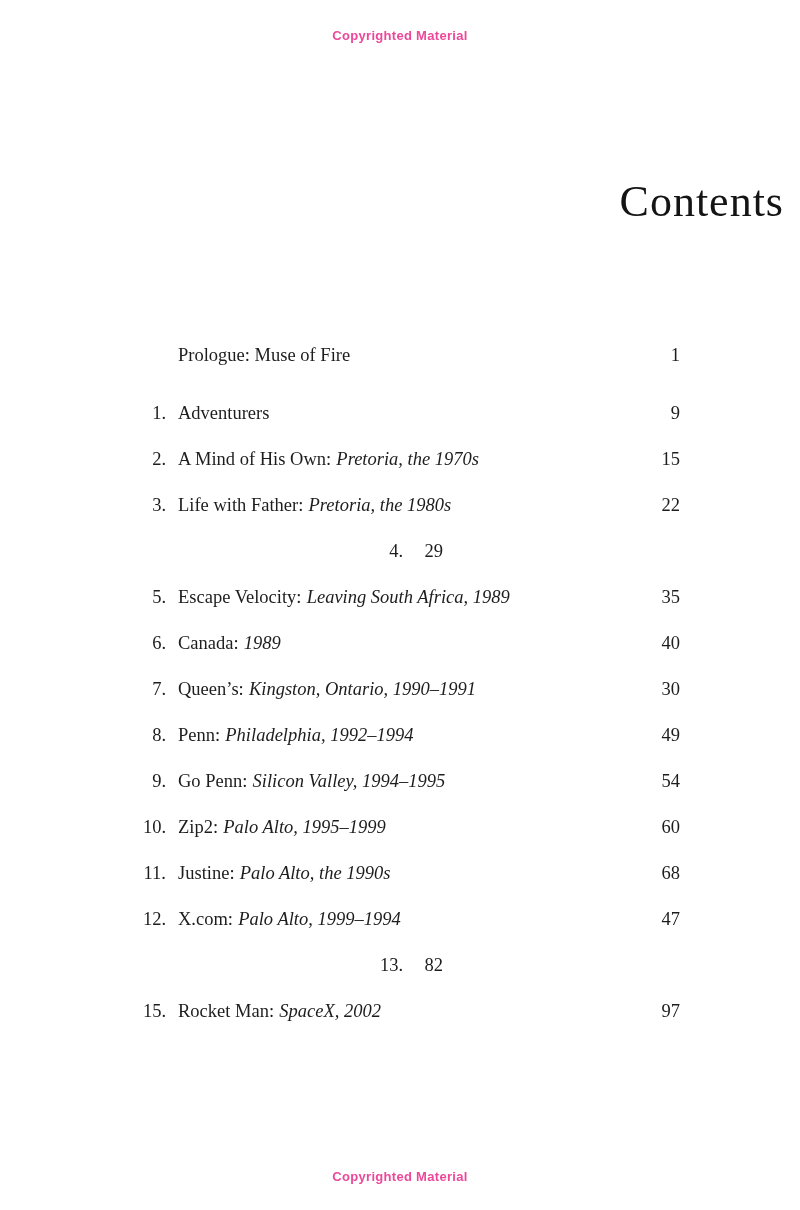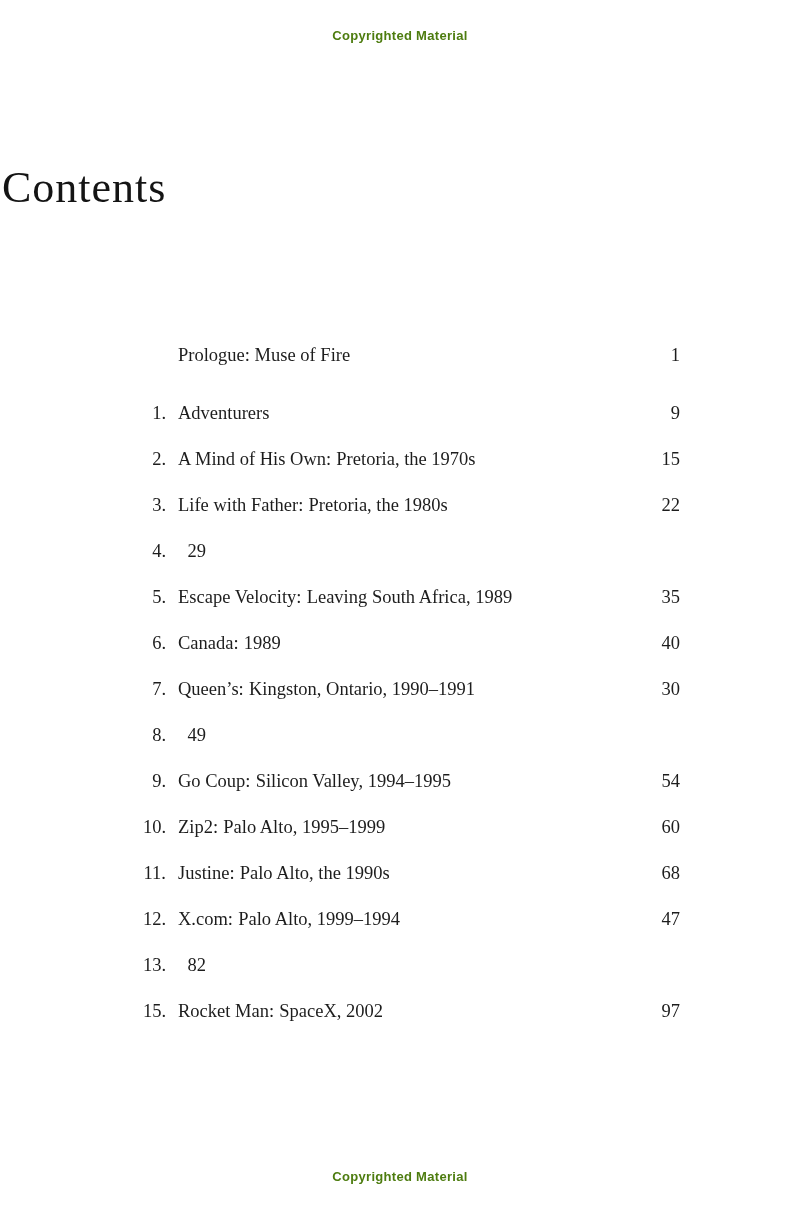--- a/index.html
+++ b/index.html
@@ -12,65 +12,67 @@
     background: #ffffff;
     position: relative;
     overflow: hidden;
     font-family: "Liberation Serif", serif;
     color: #1d1d1d;
   }
   .notice {
     font-family: "Liberation Sans", sans-serif;
     font-size: 13px;
     font-weight: bold;
-    color: #4d7c0f;
+    color: #ec4899;
     text-align: center;
     letter-spacing: 0.3px;
     position: absolute;
     left: 0;
     right: 0;
   }
   .notice.top { top: 28px; }
   .notice.bottom { bottom: 26px; }
   .title {
     font-weight: normal;
     font-size: 44px;
-    text-align: left;
-    margin: 2px;
+    text-align: right;
+    margin: 16px;
     position: absolute;
     top: 160px;
     left: 0;
     right: 0;
     letter-spacing: 1px;
     color: #141414;
   }
   .toc {
     position: absolute;
     top: 346px;
     left: 120px;
     width: 560px;
   }
   .toc-row {
     display: flex;
     align-items: baseline;
     font-size: 18.5px;
     line-height: 19px;
     margin-bottom: 27px;
+    justify-content: center;
   }
   .toc-row.prologue { margin-bottom: 39px; }
   .toc-num {
     flex: none;
     width: 46px;
     text-align: right;
   }
   .toc-title {
     flex: 1;
     margin-left: 12px;
   }
   .toc-subtitle {
+    font-style: italic;
     margin-left: 0.28em;
   }
   .toc-page {
     flex: none;
     min-width: 40px;
     text-align: right;
   }
 </style>
 </head>
 <body>
@@ -123,26 +125,27 @@
   </div>
 
   <div class="toc-row">
     <span class="toc-num">7.</span>
     <span class="toc-title"><span class="toc-title-text">Queen’s:</span><span class="toc-subtitle">Kingston, Ontario, 1990–1991</span></span>
     <span class="toc-page">30</span>
   </div>
 
   <div class="toc-row">
     <span class="toc-num">8.</span>
+    <span class="toc-title"><span class="toc-title-text">Penn:</span><span class="toc-subtitle">Philadelphia, 1992–1994</span></span>
     <span class="toc-page">49</span>
   </div>
 
   <div class="toc-row">
     <span class="toc-num">9.</span>
-    <span class="toc-title"><span class="toc-title-text">Go Coup:</span><span class="toc-subtitle">Silicon Valley, 1994–1995</span></span>
+    <span class="toc-title"><span class="toc-title-text">Go Penn:</span><span class="toc-subtitle">Silicon Valley, 1994–1995</span></span>
     <span class="toc-page">54</span>
   </div>
 
   <div class="toc-row">
     <span class="toc-num">10.</span>
     <span class="toc-title"><span class="toc-title-text">Zip2:</span><span class="toc-subtitle">Palo Alto, 1995–1999</span></span>
     <span class="toc-page">60</span>
   </div>
 
   <div class="toc-row">

